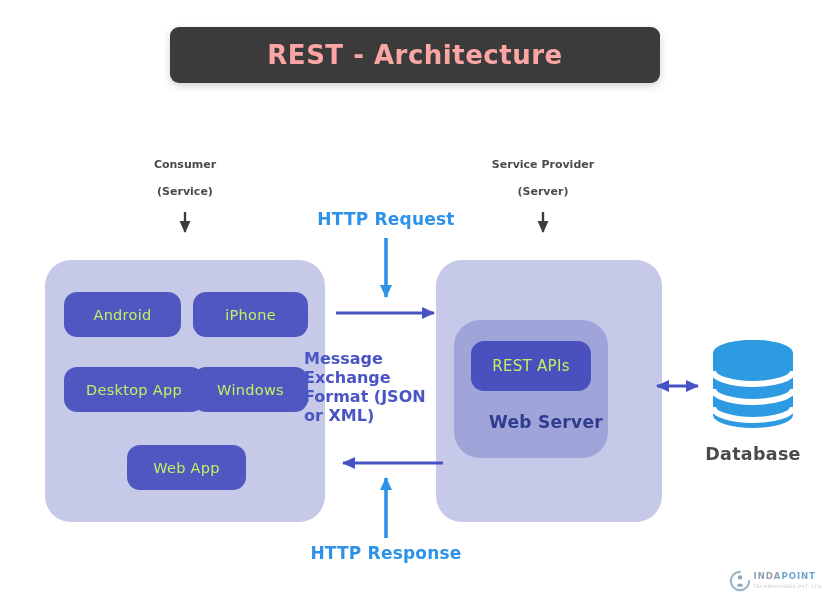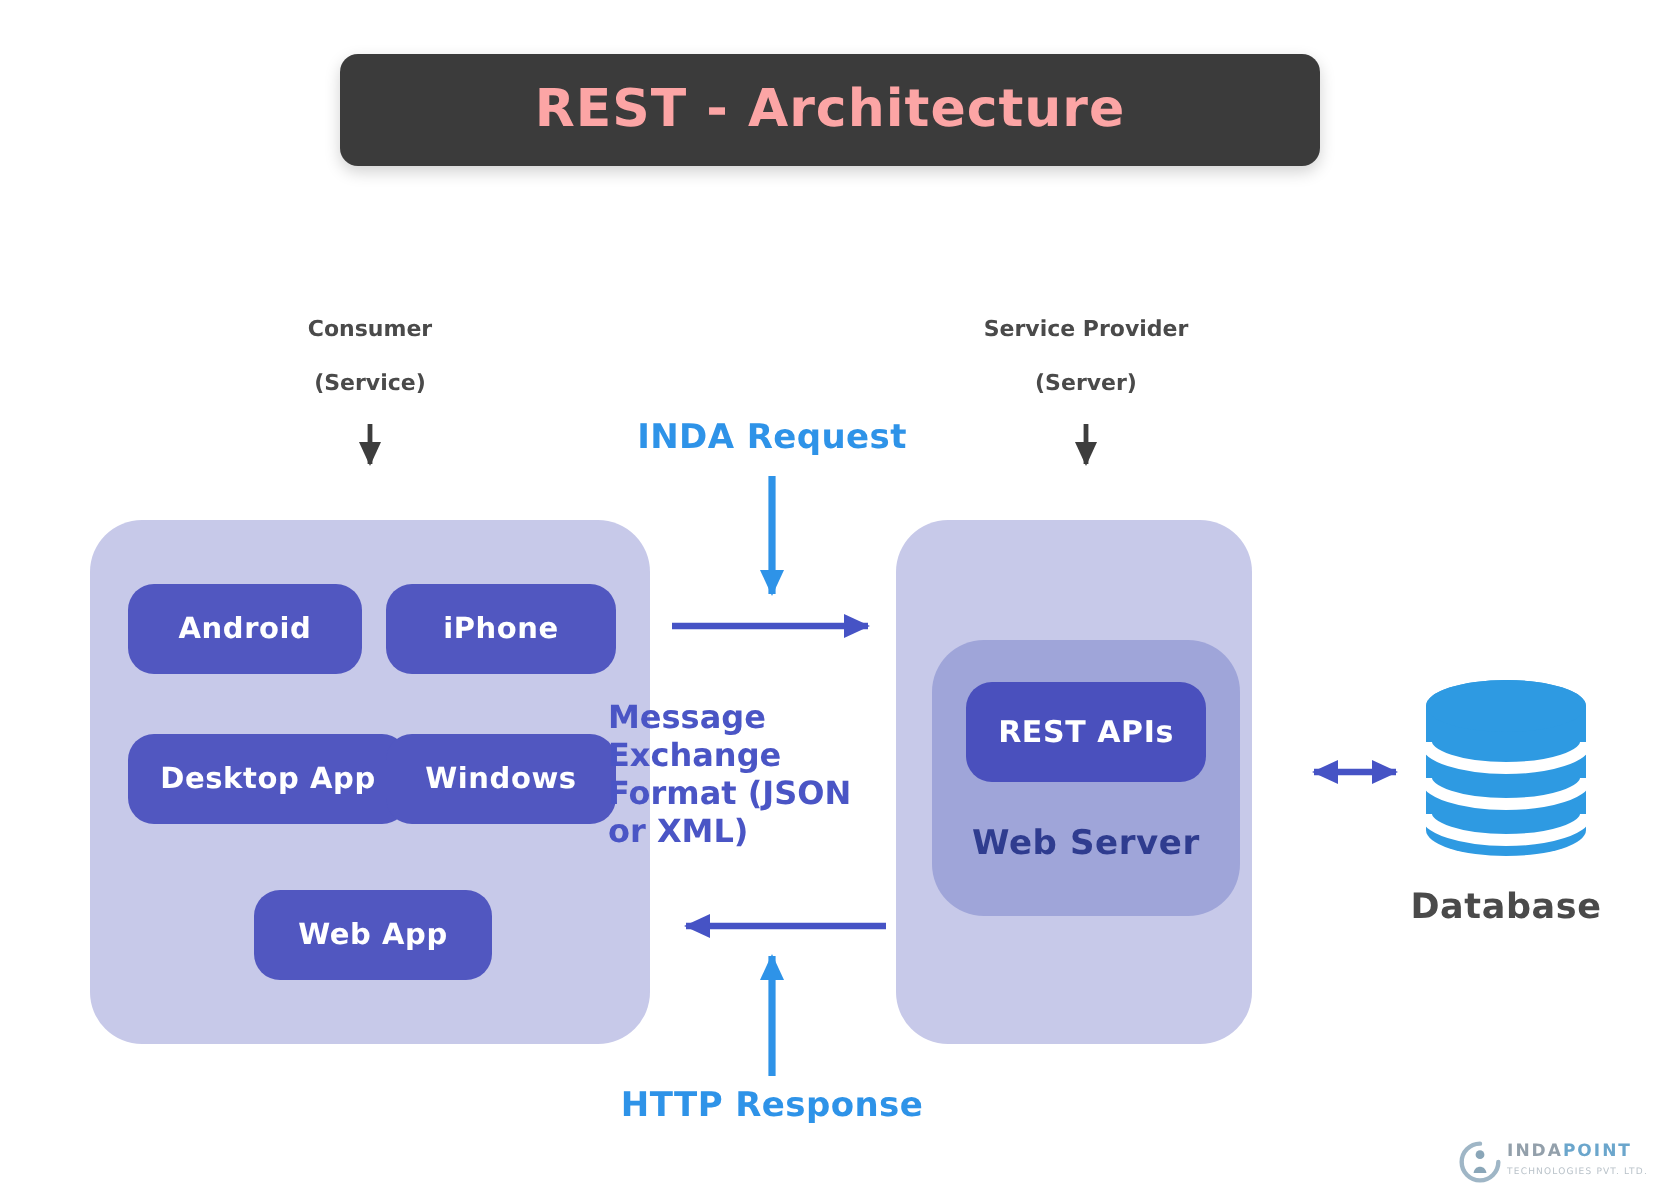--- a/index.html
+++ b/index.html
@@ -19,45 +19,45 @@
     color:var(--label-text,#4a4a4a);font-size:11px;font-weight:600;line-height:27px;
   }
   .col-label.consumer{left:75px;top:151px;}
   .col-label.provider{left:433px;top:151px;}
 
   .panel{
     position:absolute;top:260px;height:262px;
     background:var(--panel-bg,#c7c9e9);border-radius:26px;
   }
   .panel.client{left:45px;width:280px;}
-  .panel.server{left:448px;width:178px;}
+  .panel.server{left:436px;width:226px;}
 
   .chip{
     position:absolute;height:45px;border-radius:13px;
     background:var(--button-bg,#5157c0);
     display:flex;align-items:center;justify-content:center;
-    color:#ffffff;font-size:14.5px;font-weight:700;letter-spacing:.3px;
+    color:#bef264;font-size:14.5px;font-weight:400;letter-spacing:.3px;
   }
   .chip.android{left:19px;top:32px;width:117px;}
   .chip.iphone{left:148px;top:32px;width:115px;}
   .chip.desktop{left:19px;top:107px;width:140px;}
   .chip.windows{left:148px;top:107px;width:115px;}
   .chip.webapp{left:82px;top:185px;width:119px;}
 
   .inner-panel{
     position:absolute;left:18px;top:60px;width:154px;height:138px;
     background:var(--inner-panel-bg,#9fa5d9);border-radius:26px;
   }
   .chip.restapis{
     left:17px;top:21px;width:120px;height:50px;
     background:var(--api-button-bg,#4a50bd);font-size:15px;
   }
   .web-server-label{
     position:absolute;left:0;top:92px;width:154px;text-align:center;
-    color:var(--web-server-text,#2f3c8f);font-size:17px;font-weight:700;letter-spacing:.3px;
+    color:var(--web-server-text,#2f3c8f);font-size:17px;font-weight:700;letter-spacing:.3px;padding-left:15px;
   }
 
   .http-label{
     position:absolute;width:200px;text-align:center;
     color:var(--http-blue,#2e93e8);font-size:17px;font-weight:700;letter-spacing:.2px;
   }
   .http-label.request{left:286px;top:209px;}
   .http-label.response{left:286px;top:543px;}
 
   .message-label{
@@ -117,21 +117,21 @@
     <div class="chip webapp">Web App</div>
   </div>
 
   <div class="panel server">
     <div class="inner-panel">
       <div class="chip restapis">REST APIs</div>
       <div class="web-server-label">Web Server</div>
     </div>
   </div>
 
-  <div class="http-label request">INDA Request</div>
+  <div class="http-label request">HTTP Request</div>
   <div class="message-label">
     <span>Message</span>
     <span>Exchange</span>
     <span>Format (JSON</span>
     <span>or XML)</span>
   </div>
   <div class="http-label response">HTTP Response</div>
 
   <svg class="arrow-layer" viewBox="0 0 830 598">
     <defs>

